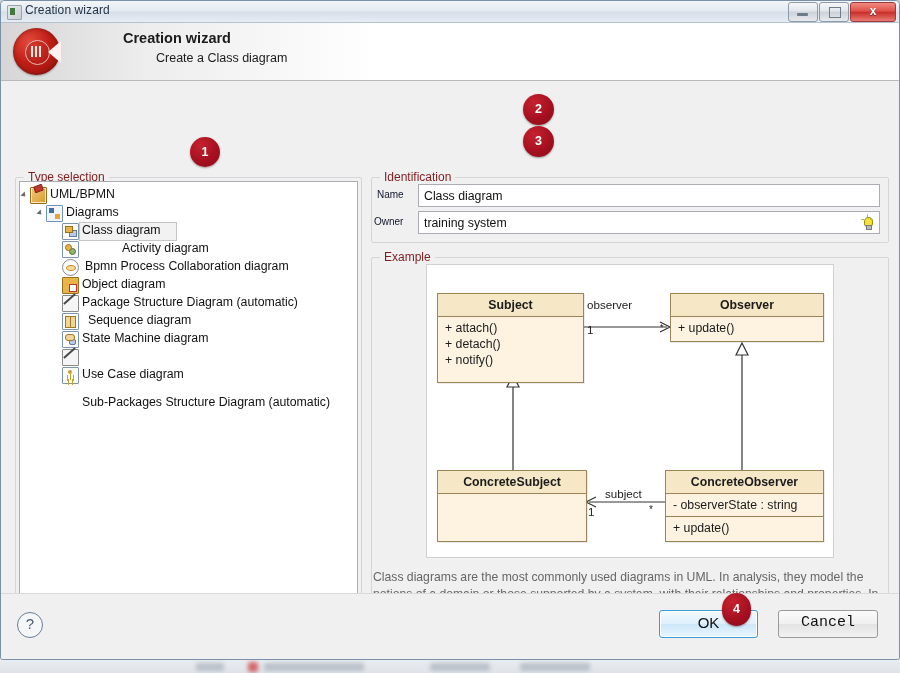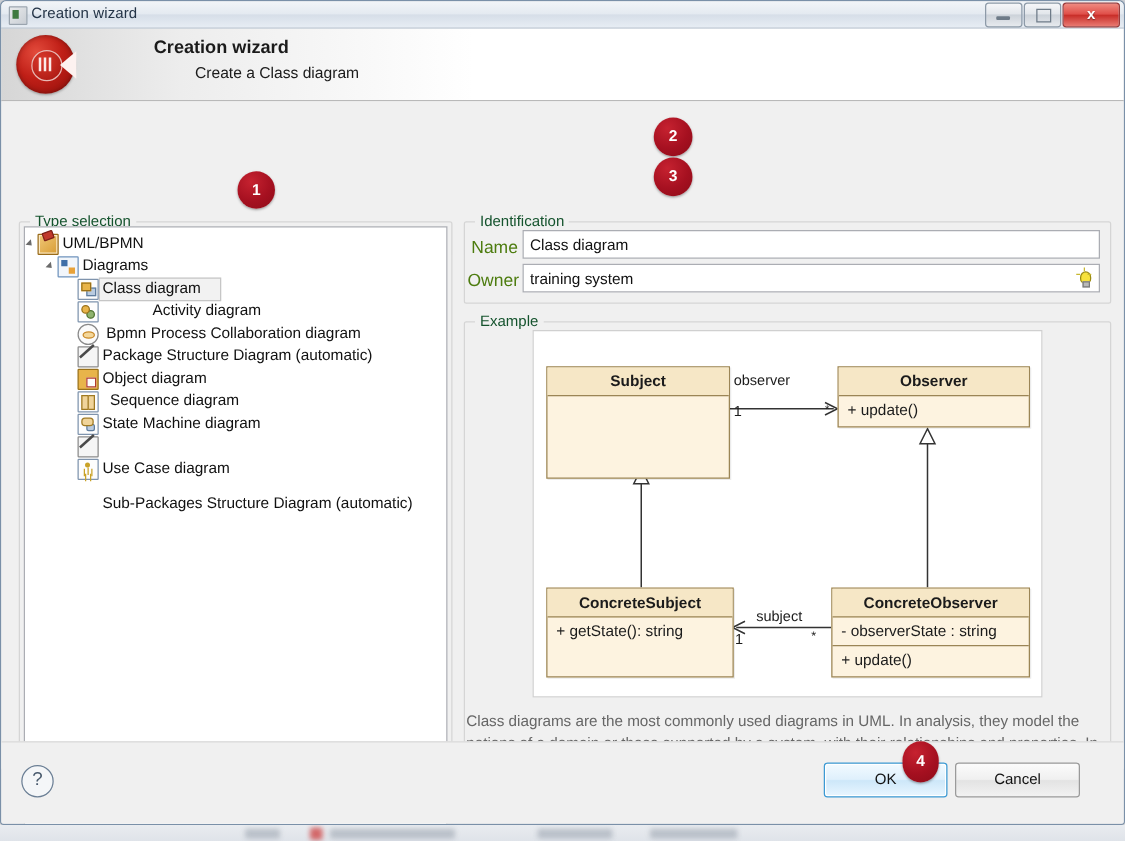--- a/index.html
+++ b/index.html
@@ -64,21 +64,21 @@
   .logo-wedge{position:absolute;right:-1px;top:13px;width:0;height:0;
     border-top:11px solid transparent;border-bottom:11px solid transparent;border-right:13px solid #fdf2f0;}
   .wiz-title{position:absolute;left:122px;top:7px;font-size:14.5px;font-weight:bold;color:#1b1b1b;}
   .wiz-sub{position:absolute;left:155px;top:28px;font-size:12.5px;color:#1b1b1b;}
 
   
   .wiz-body{position:relative;height:534px;background:#f0f0f0;}
 
   .group{position:absolute;border:1px solid #d5d5d5;border-radius:2px;background:transparent;}
   .group-label{position:absolute;top:-8px;left:8px;padding:0 4px;background:#f0f0f0;
-    font-size:12px;color:#14532d;}
+    font-size:12px;color:#7f1d1d;}
 
   #grp-type{left:14px;top:96px;width:345px;height:518px;}
   #grp-ident{left:370px;top:96px;width:516px;height:64px;}
   #grp-example{left:370px;top:176px;width:516px;height:406px;}
 
   .tree{position:absolute;left:18px;top:100px;width:337px;height:480px;
     background:#ffffff;border:1px solid #abadb3;overflow:hidden;}
   .trow{position:relative;height:18px;font-size:12.3px;color:#111;white-space:nowrap;}
   .tlabel{position:absolute;top:1px;}
   .tarrow{position:absolute;width:0;height:0;border-left:4px solid #6b6b6b;
@@ -132,21 +132,21 @@
     background:#f0d49a;border:1px solid #a07a22;}
   .ic-state:before{content:"";position:absolute;right:2px;bottom:2px;width:5px;height:4px;border-radius:2px;
     background:#b9cbe0;border:1px solid #5f7d9e;}
   .ic-uc{background:#fdfdfd;border:1px solid #7f94ad;}
   .ic-uc:after{content:"";position:absolute;left:5px;top:2px;width:4px;height:4px;border-radius:50%;
     background:#c9a227;}
   .ic-uc:before{content:"";position:absolute;left:6.5px;top:6px;width:1.4px;height:6px;background:#c9a227;
     box-shadow:-3px 1px 0 0 #c9a227,3px 1px 0 0 #c9a227,-2px 5px 0 0 #c9a227,2px 5px 0 0 #c9a227;}
 
   
-  .flabel{position:absolute;font-size:14px;color:#4d7c0f;}
+  .flabel{position:absolute;font-size:10px;color:#0f172a;}
   .field{position:absolute;background:#fff;border:1px solid #abadb3;}
   .field input{width:100%;height:100%;border:0;outline:none;background:transparent;
     font-family:"Liberation Sans",sans-serif;font-size:12.3px;color:#111;padding:0 5px;box-sizing:border-box;}
   .bulb{position:absolute;right:6px;top:4px;width:12px;height:13px;}
   .bulb-g{position:absolute;left:3px;top:1px;width:7px;height:8px;border-radius:50% 50% 40% 40%;
     background:#f7e23c;border:1px solid #9a8a10;}
   .bulb-b{position:absolute;left:4.5px;top:9px;width:4px;height:3px;background:#b9b9b9;border:1px solid #7a7a7a;}
   .bulb-ray{position:absolute;background:#c8b830;}
 
   
@@ -165,25 +165,25 @@
   .desc{position:absolute;left:372px;top:488px;width:508px;font-size:12.2px;color:#666;line-height:17.2px;}
 
   
   .footer{position:absolute;left:0;bottom:0;width:898px;height:65px;
     background:#f0f0f0;border-top:1px solid #d9d9d9;}
   .help{position:absolute;left:16px;top:18px;width:24px;height:24px;border-radius:50%;
     border:1.4px solid #6b7f95;color:#4a5b6e;font-size:15px;text-align:center;line-height:22px;
     background:#f4f6f8;}
   .btn{position:absolute;top:16px;height:26px;border:1px solid #9a9a9a;border-radius:3px;
     background:linear-gradient(180deg,#fbfbfb 0%,#f0f0f0 48%,#e3e3e3 52%,#f2f2f2 100%);
-    font-size:12px;color:#111;text-align:center;line-height:24px;cursor:default;}
+    font-size:15px;color:#111;text-align:center;line-height:24px;cursor:default;}
   #btn-ok{right:141px;width:97px;border:1px solid #3c9ad4;
     background:linear-gradient(180deg,#f2faff 0%,#dff0fc 48%,#cde7f9 52%,#e9f6ff 100%);
     box-shadow:inset 0 0 0 1px #ffffff;}
-  #btn-cancel{right:35px;width:98px;}
+  #btn-cancel{right:21px;width:98px;font-family:Liberation Mono, monospace;}
 
   
   .badge{position:absolute;border-radius:50%;
     background:radial-gradient(circle at 36% 28%,#c62230 0%,#a51020 55%,#8d0c19 100%);
     color:#fff;font-size:12.5px;font-weight:bold;text-align:center;
     box-shadow:0 1px 2px rgba(0,0,0,.35);}
   #badge-1{left:190px;top:137px;width:30px;height:30px;line-height:30px;}
   #badge-2{left:523px;top:94px;width:31px;height:31px;line-height:31px;}
   #badge-3{left:523px;top:126px;width:31px;height:31px;line-height:31px;}
   #badge-4{left:722px;top:593px;width:29px;height:33px;line-height:33px;border-radius:50%/46%;}
@@ -263,26 +263,26 @@
           </div>
           <div class="trow">
             <span class="ticon ic-act" style="left: 42px;"></span>
             <span class="tlabel" style="left: 62px; margin-left: 40px;">Activity diagram</span>
           </div>
           <div class="trow">
             <span class="ticon ic-bpmn" style="left: 42px;"></span>
             <span class="tlabel" style="left: 65px;">Bpmn Process Collaboration diagram</span>
           </div>
           <div class="trow">
+            <span class="ticon ic-obj" style="left: 42px;"></span>
+            <span class="tlabel" style="left: 62px;">Object diagram</span>
+          </div>
+          <div class="trow">
             <span class="ticon ic-pkg" style="left: 42px;"></span>
             <span class="tlabel" style="left: 62px;">Package Structure Diagram (automatic)</span>
-          </div>
-          <div class="trow">
-            <span class="ticon ic-obj" style="left: 42px;"></span>
-            <span class="tlabel" style="left: 62px;">Object diagram</span>
           </div>
           <div class="trow">
             <span class="ticon ic-seq" style="left: 42px;"></span>
             <span class="tlabel" style="left: 68px;">Sequence diagram</span>
           </div>
           <div class="trow">
             <span class="ticon ic-state" style="left: 42px;"></span>
             <span class="tlabel" style="left: 62px;">State Machine diagram</span>
           </div>
           <div class="trow">
@@ -329,34 +329,36 @@
 
           <line x1="315" y1="205" x2="315" y2="90" stroke="#333" stroke-width="1.2"></line>
           <polygon points="315,78 309,90 321,90" fill="#fff" stroke="#333" stroke-width="1.2"></polygon>
 
           <line x1="238" y1="237" x2="162" y2="237" stroke="#333" stroke-width="1.2"></line>
           <polyline points="169,232 159,237 169,242" fill="none" stroke="#333" stroke-width="1.2"></polyline>
         </svg>
 
         <div class="umlbox" style="left:10px;top:28px;width:145px;height:88px">
           <div class="umlhdr">Subject</div>
+          <div class="umlsec">
+            <div class="umlrow">+ attach()</div>
+            <div class="umlrow">+ detach()</div>
+            <div class="umlrow">+ notify()</div>
+          </div>
         </div>
 
         <div class="umlbox" style="left:243px;top:28px;width:152px;height:47px">
           <div class="umlhdr">Observer</div>
           <div class="umlsec">
             <div class="umlrow">+ update()</div>
           </div>
         </div>
 
         <div class="umlbox" style="left:10px;top:205px;width:148px;height:70px">
           <div class="umlhdr">ConcreteSubject</div>
-          <div class="umlsec">
-            <div class="umlrow">+ getState(): string</div>
-          </div>
         </div>
 
         <div class="umlbox" style="left:238px;top:205px;width:157px;height:70px">
           <div class="umlhdr">ConcreteObserver</div>
           <div class="umlsec">
             <div class="umlrow">- observerState : string</div>
           </div>
           <div class="umlsec">
             <div class="umlrow">+ update()</div>
           </div>

